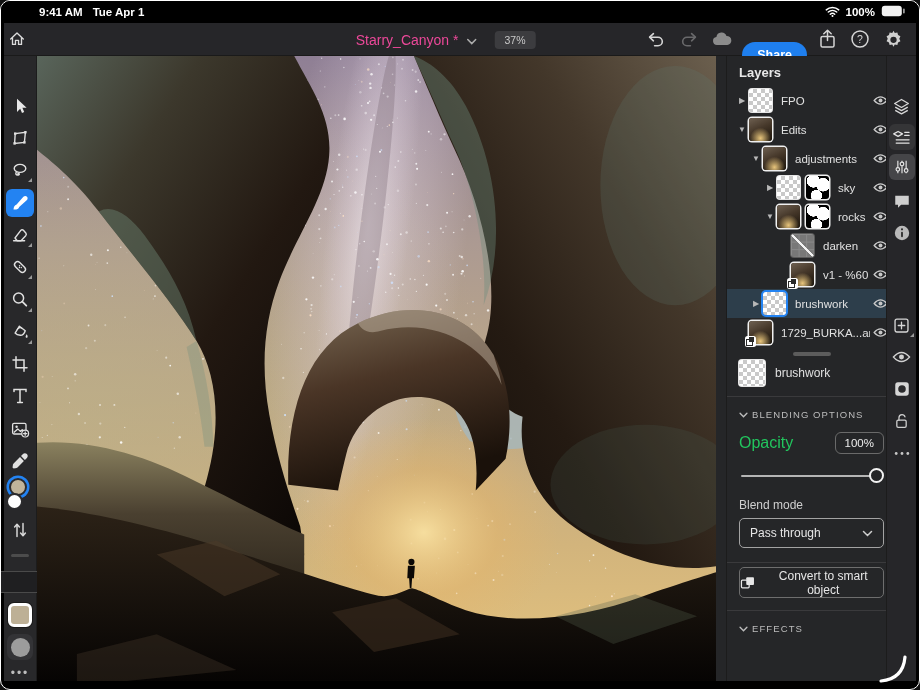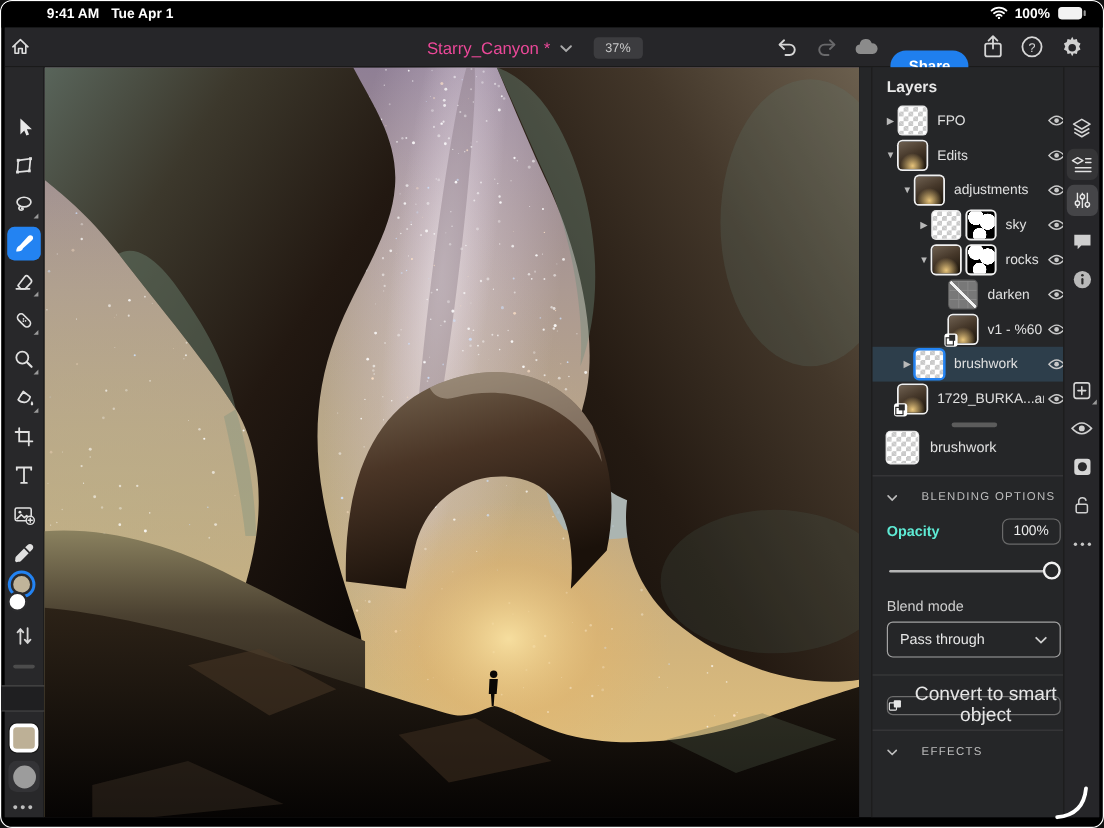--- a/index.html
+++ b/index.html
@@ -88,36 +88,36 @@
     background:#fff; border-radius:2.5px; display:flex; align-items:center; justify-content:center; }
   .smart-badge::before { content:""; width:5px; height:5px; border:1.2px solid #2b2b2b; margin-left:-2px; margin-top:2px; }
   .smart-badge::after { content:""; width:5px; height:5px; background:#2b2b2b; margin-left:-4px; margin-top:-4px; }
   .lname { flex:1; font-size:11.5px; color:#e0e0e0; margin-left:9px; white-space:nowrap; overflow:hidden; }
   .eye { flex:0 0 18px; display:flex; justify-content:flex-end; }
   .drag-handle { width:38px; height:4px; border-radius:2px; background:#5c5c5c; margin:5px auto 2px; }
   
   .lp-chip { display:flex; align-items:center; gap:10px; padding:2px 12px 10px; }
   .lp-chip .thumb { width:26px; height:26px; flex:0 0 26px; }
   .sect-divider { height:1px; background:#3a3a3c; margin:0 0 0 0; }
-  .sect-head { display:flex; align-items:center; gap:20px; padding:12px 12px 4px; color:#bdbdbd;
+  .sect-head { display:flex; align-items:center; gap:4px; padding:12px 12px 4px; color:#bdbdbd;
     font-size:9.5px; letter-spacing:1.1px; }
   .row-label { display:flex; align-items:center; justify-content:space-between; padding:8px 12px 0; }
-  .row-label .lab { font-size:12px; color:#5eead4;font-weight:bold; }
+  .row-label .lab { font-size:16px; color:#22c55e; }
   .val-box { border:1px solid #6a6a6a; border-radius:6px; padding:4px 9px; font-size:11.5px; color:#ececec; }
   .slider { position:relative; margin:14px 14px 4px; height:16px; }
   .slider .track { position:absolute; top:7px; left:0; right:0; height:2px; background:#b5b5b5; border-radius:1px; }
   .slider .knob { position:absolute; top:0; right:-2px; width:15px; height:15px; border-radius:50%;
     border:2px solid #f2f2f2; background:#252628; }
   .blend-label { font-size:12px; color:#cfcfcf; padding:10px 12px 6px; }
   .dropdown { margin:0 12px 14px; height:30px; border:1px solid #a3a3a3; border-radius:5px;
     display:flex; align-items:center; padding:0 10px; font-size:12px; color:#e6e6e6; }
   .dropdown .chev { margin-left:auto; }
-  .panel-btn { margin:17px 12px 12px; height:16px; border:1px solid #6e6e6e; border-radius:5px;
+  .panel-btn { margin:4px 12px 12px; height:31px; border:1px solid #6e6e6e; border-radius:5px;
     background:transparent; display:flex; align-items:center; justify-content:center; gap:8px;
-    font-size:16px; color:#e6e6e6; width:calc(100% - 24px); }
+    font-size:12px; color:#e6e6e6; width:calc(100% - 24px); }
   
   .right-rail { position:absolute; top:33px; right:0; width:30px; bottom:0; background:#262629;
     border-left:1px solid #1c1c1c; }
   .rail-ic { position:absolute; left:50%; transform:translateX(-50%); width:26px; height:26px;
     display:flex; align-items:center; justify-content:center; border-radius:6px; }
   .rail-ic.boxed1 { background:#353537; }
   .rail-ic.boxed2 { background:#454548; }
   .rail-ic.flyout::after { content:""; position:absolute; right:1px; bottom:1px;
     border-left:4px solid transparent; border-bottom:4px solid #9a9a9a; }
   

